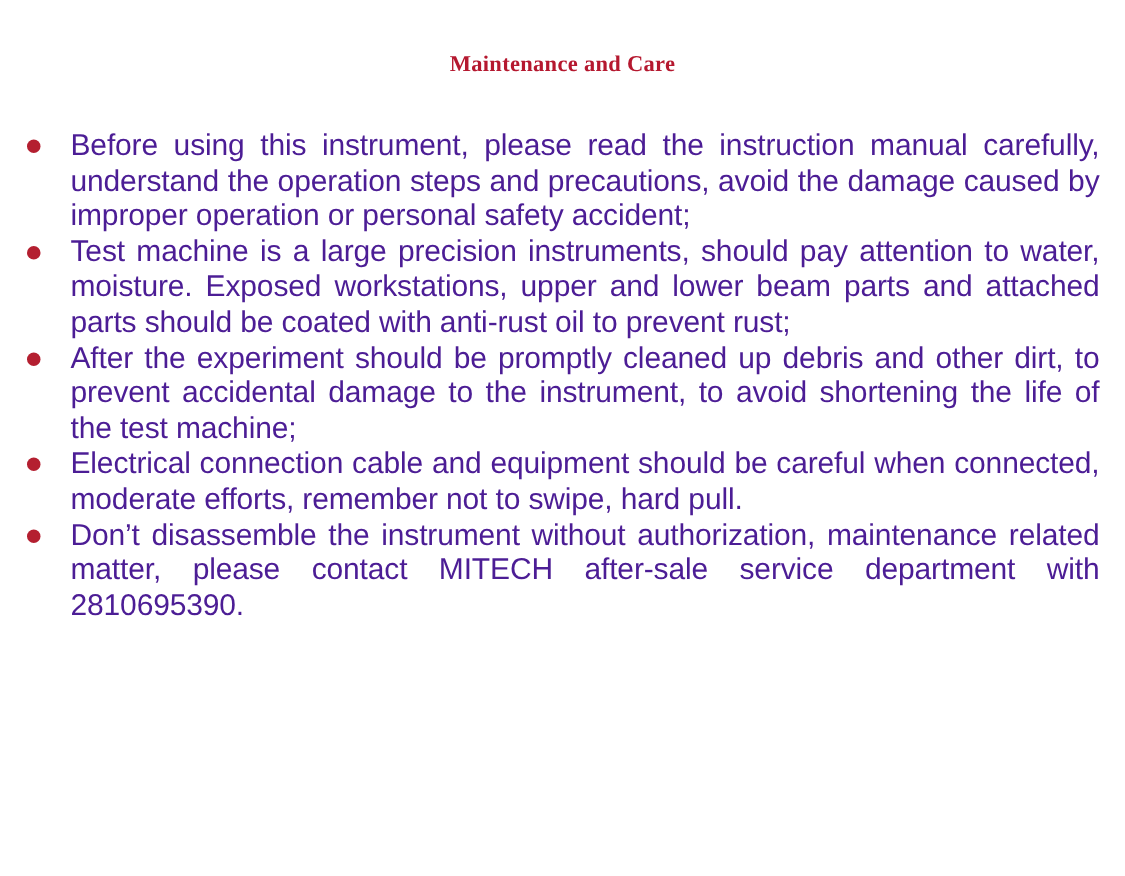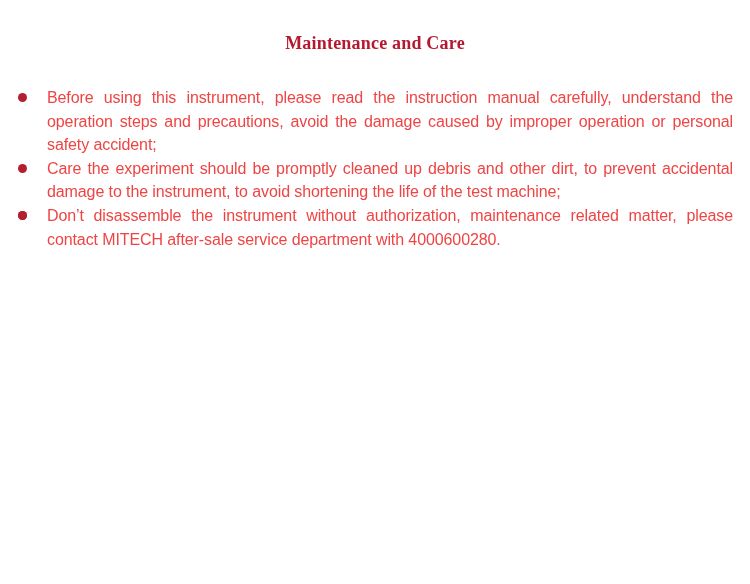--- a/index.html
+++ b/index.html
@@ -14,37 +14,37 @@
     position: relative;
     width: 750px;
     height: 584px;
     background: #ffffff;
   }
   h1.title {
     margin-top: 29px;
     text-align: center;
     font-family: "Liberation Serif", serif;
     font-weight: bold;
-    font-size: 18px;
+    font-size: 15px;
     line-height: 28px;
     color: #b5182f;
     letter-spacing: 0.2px;
   }
   ul.care-list {
     list-style: none;
     margin: 29px 0 0 0;
     padding: 0 17px 0 18px;
   }
   ul.care-list li {
     position: relative;
     padding-left: 29px;
     text-align: justify;
-    font-size: 16px;
+    font-size: 20px;
     line-height: 23.6px;
-    color: #ef4444;
+    color: #4c1d95;
     letter-spacing: -0.1px;
   }
   ul.care-list li .dot {
     position: absolute;
     left: 0;
     top: 7px;
     width: 9px;
     height: 9px;
     border-radius: 50%;
     background: #b41f30;
@@ -57,24 +57,29 @@
 
   <h1 class="title">Maintenance and Care</h1>
 
   <ul class="care-list">
     <li>
       <span class="dot"></span>
       <span>Before using this instrument, please read the instruction manual carefully, understand the operation steps and precautions, avoid the damage caused by improper operation or personal safety accident;</span>
     </li>
     <li>
       <span class="dot"></span>
-      <span>Care the experiment should be promptly cleaned up debris and other dirt, to prevent accidental damage to the instrument, to avoid shortening the life of the test machine;</span>
+      <span>Test machine is a large precision instruments, should pay attention to water, moisture. Exposed workstations, upper and lower beam parts and attached parts should be coated with anti-rust oil to prevent rust;</span>
     </li>
     <li>
       <span class="dot"></span>
+      <span>After the experiment should be promptly cleaned up debris and other dirt, to prevent accidental damage to the instrument, to avoid shortening the life of the test machine;</span>
     </li>
     <li>
       <span class="dot"></span>
-      <span>Don’t disassemble the instrument without authorization, maintenance related matter, please contact MITECH after-sale service department with 4000600280.</span>
+      <span>Electrical connection cable and equipment should be careful when connected, moderate efforts, remember not to swipe, hard pull.</span>
+    </li>
+    <li>
+      <span class="dot"></span>
+      <span>Don’t disassemble the instrument without authorization, maintenance related matter, please contact MITECH after-sale service department with 2810695390.</span>
     </li>
   </ul>
 
 </div>
 
 </body></html>

